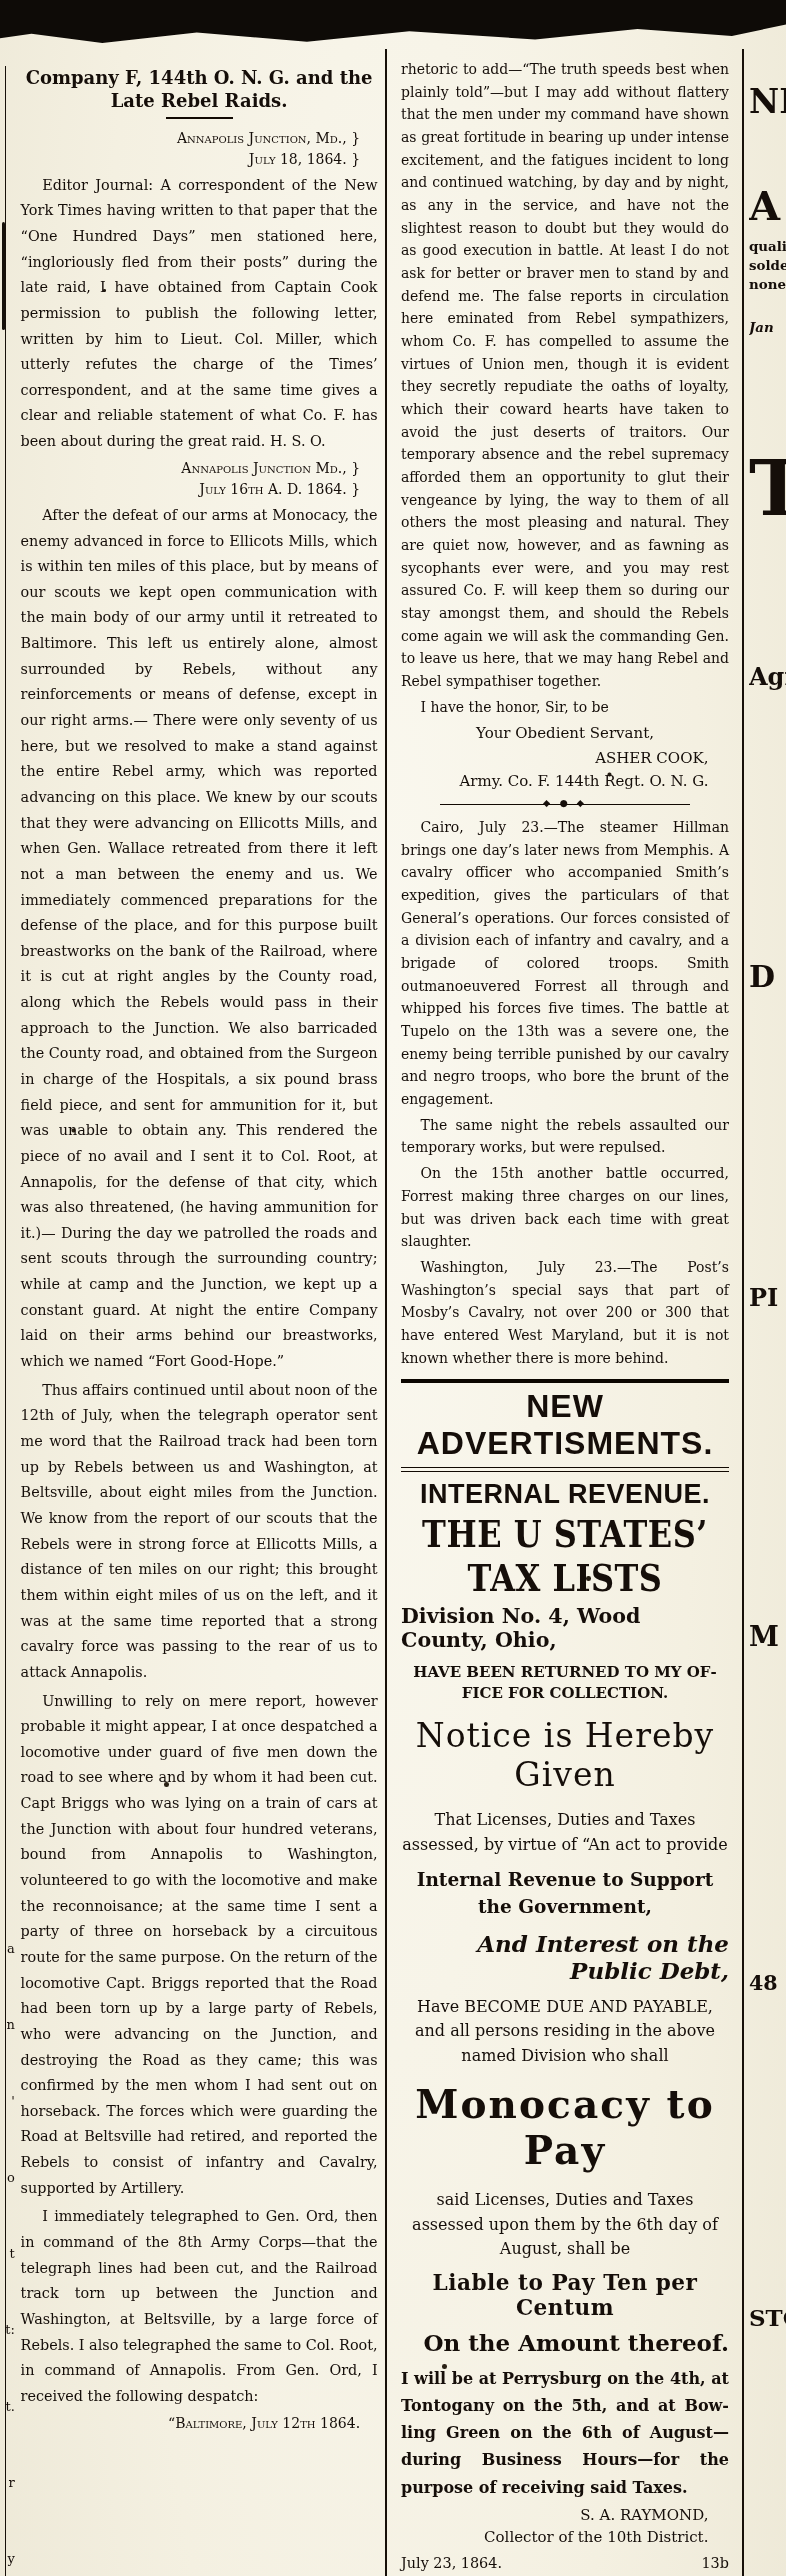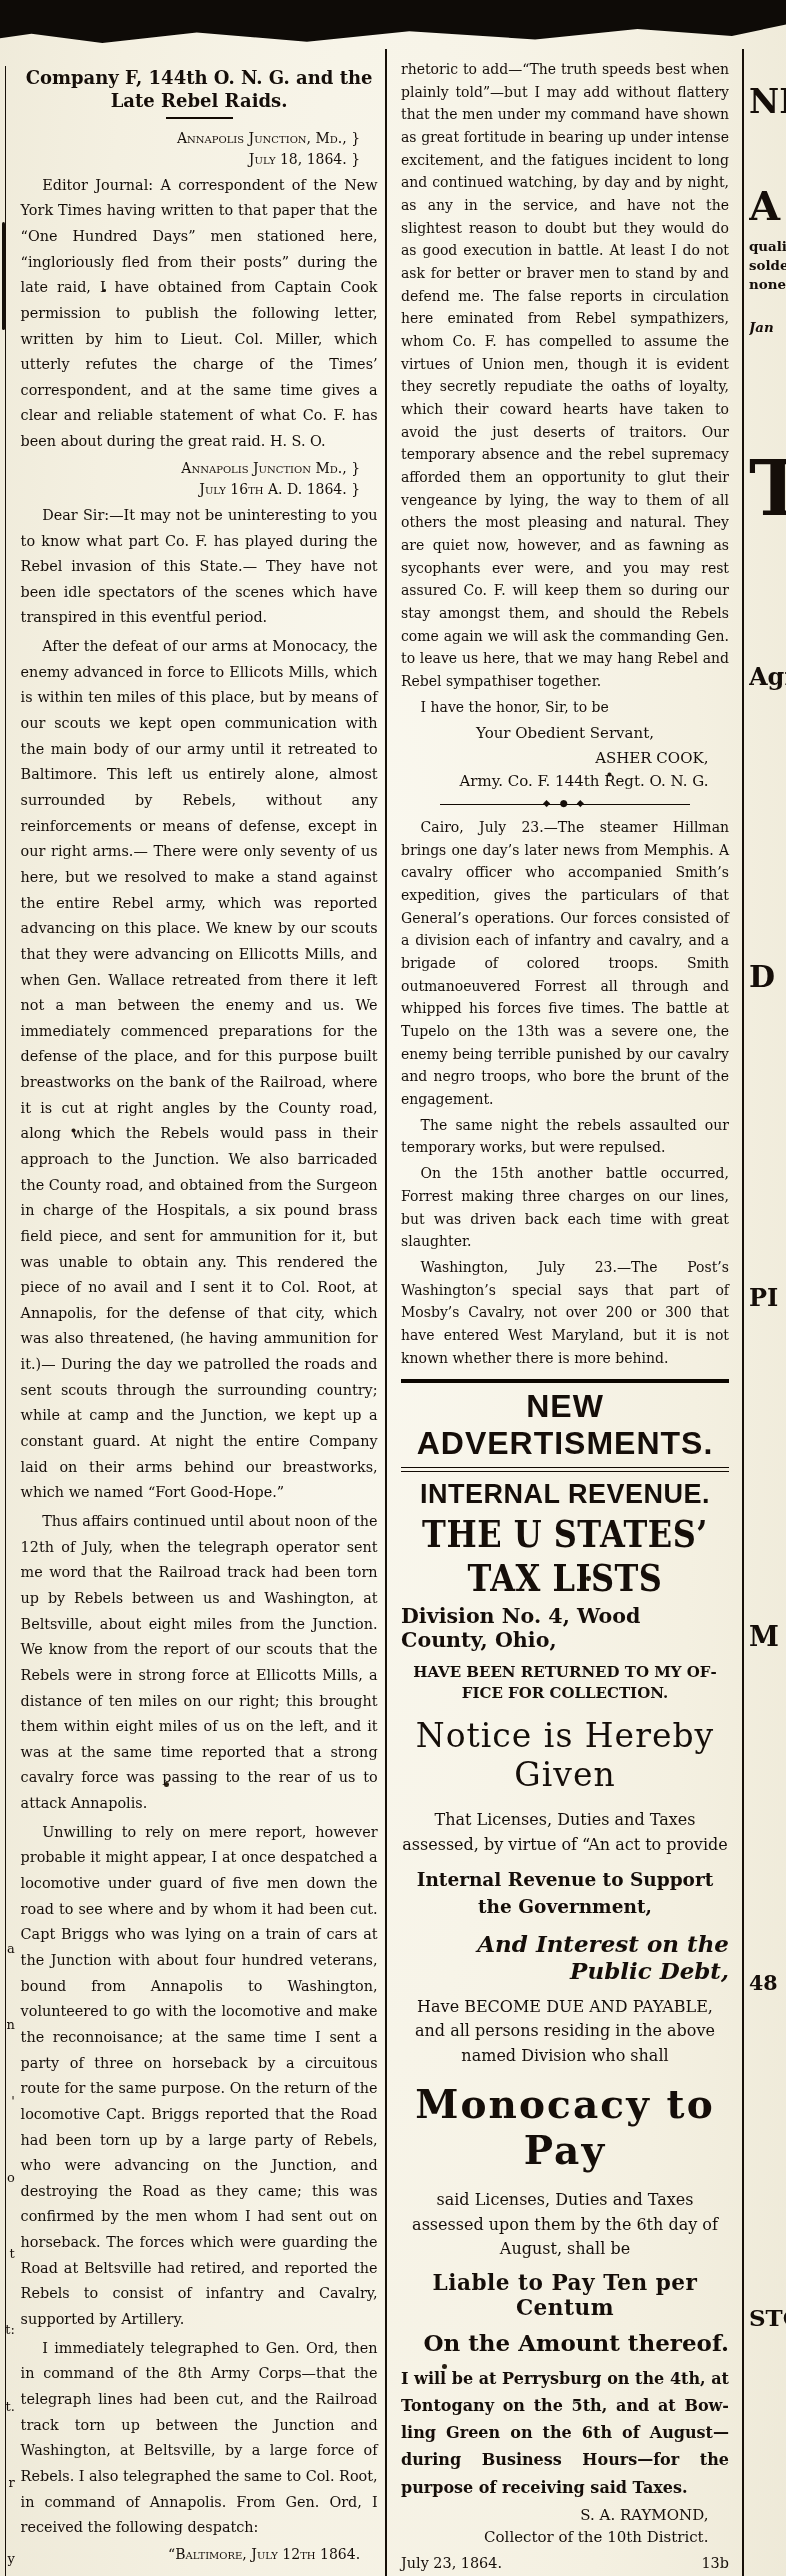--- a/index.html
+++ b/index.html
@@ -74,21 +74,20 @@
       <div class="blk t-subdiv"></div>
       <div class="blk t-date">
         <div>Annapolis Junction, Md., }</div>
         <div>July 18, 1864.   }</div>
       </div>
       <div class="blk t-par">Editor Journal:  A correspondent of the New York Times having written to that paper that the “One Hundred Days” men stationed here, “ingloriously fled from their posts” during the late raid, I have obtained from Captain Cook permission to publish the following letter, written by him to Lieut. Col. Miller, which utterly refutes the charge of the Times’ correspondent, and at the same time gives a clear and reliable statement of what Co. F. has been about during the great raid.   H. S. O.</div>
       <div class="blk t-date">
         <div>Annapolis Junction Md., }</div>
         <div>July 16th A. D. 1864.  }</div>
       </div>
-      <div class="blk t-par">Dear Sir:—It may not be uninteresting to you to know what part Co. F. has played during the Rebel invasion of this State.— They have not been idle spectators of the scenes which have transpired in this eventful period.</div>
       <div class="blk t-par">After the defeat of our arms at Monocacy, the enemy advanced in force to Ellicots Mills, which is within ten miles of this place, but by means of our scouts we kept open communication with the main body of our army until it retreated to Baltimore.  This left us entirely alone, almost surrounded by Rebels, without any reinforcements or means of defense, except in our right arms.— There were only seventy of us here, but we resolved to make a stand against the entire Rebel army, which was reported advancing on this place.  We knew by our scouts that they were advancing on Ellicotts Mills, and when Gen. Wallace retreated from there it left not a man between the enemy and us.  We immediately commenced preparations for the defense of the place, and for this purpose built breastworks on the bank of the Railroad, where it is cut at right angles by the County road, along which the Rebels would pass in their approach to the Junction.  We also barricaded the County road, and obtained from the Surgeon in charge of the Hospitals, a six pound brass field piece, and sent for ammunition for it, but was unable to obtain any.  This rendered the piece of no avail and I sent it to Col. Root, at Annapolis, for the defense of that city, which was also threatened, (he having ammunition for it.)— During the day we patrolled the roads and sent scouts through the surrounding country; while at camp and the Junction, we kept up a constant guard.  At night the entire Company laid on their arms behind our breastworks, which we named “Fort Good-Hope.”</div>
       <div class="blk t-par">Thus affairs continued until about noon of the 12th of July, when the telegraph operator sent me word that the Railroad track had been torn up by Rebels between us and Washington, at Beltsville, about eight miles from the Junction.  We know from the report of our scouts that the Rebels were in strong force at Ellicotts Mills, a distance of ten miles on our right; this brought them within eight miles of us on the left, and it was at the same time reported that a strong cavalry force was passing to the rear of us to attack Annapolis.</div>
       <div class="blk t-par">Unwilling to rely on mere report, however probable it might appear, I at once despatched a locomotive under guard of five men down the road to see where and by whom it had been cut.  Capt Briggs who was lying on a train of cars at the Junction with about four hundred veterans, bound from Annapolis to Washington, volunteered to go with the locomotive and make the reconnoisance; at the same time I sent a party of three on horseback by a circuitous route for the same purpose.  On the return of the locomotive Capt. Briggs reported that the Road had been torn up by a large party of Rebels, who were advancing on the Junction, and destroying the Road as they came; this was confirmed by the men whom I had sent out on horseback.  The forces which were guarding the Road at Beltsville had retired, and reported the Rebels to consist of infantry and Cavalry, supported by Artillery.</div>
       <div class="blk t-par">I immediately telegraphed to Gen. Ord, then in command of the 8th Army Corps—that the telegraph lines had been cut, and the Railroad track torn up between the Junction and Washington, at Beltsville, by a large force of Rebels.  I also telegraphed the same to Col. Root, in command of Annapolis.  From Gen. Ord, I received the following despatch:</div>
       <div class="blk t-date">
         <div>“Baltimore, July 12th 1864.</div>
       </div>
     </div>
   <div class="col col2">
       <div class="blk t-parsmni">rhetoric to add—“The truth speeds best when plainly told”—but I may add without flattery that the men under my command have shown as great fortitude in bearing up under intense excitement, and the fatigues incident to long and continued watching, by day and by night, as any in the service, and have not the slightest reason to doubt but they would do as good execution in battle.  At least I do not ask for better or braver men to stand by and defend me.  The false reports in circulation here eminated from Rebel sympathizers, whom Co. F. has compelled to assume the virtues of Union men, though it is evident they secretly repudiate the oaths of loyalty, which their coward hearts have taken to avoid the just deserts of traitors.  Our temporary absence and the rebel supremacy afforded them an opportunity to glut their vengeance by lying, the way to them of all others the most pleasing and natural.  They are quiet now, however, and as fawning as sycophants ever were, and you may rest assured Co. F. will keep them so during our stay amongst them, and should the Rebels come again we will ask the commanding Gen. to leave us here, that we may hang Rebel and Rebel sympathiser together.</div>

